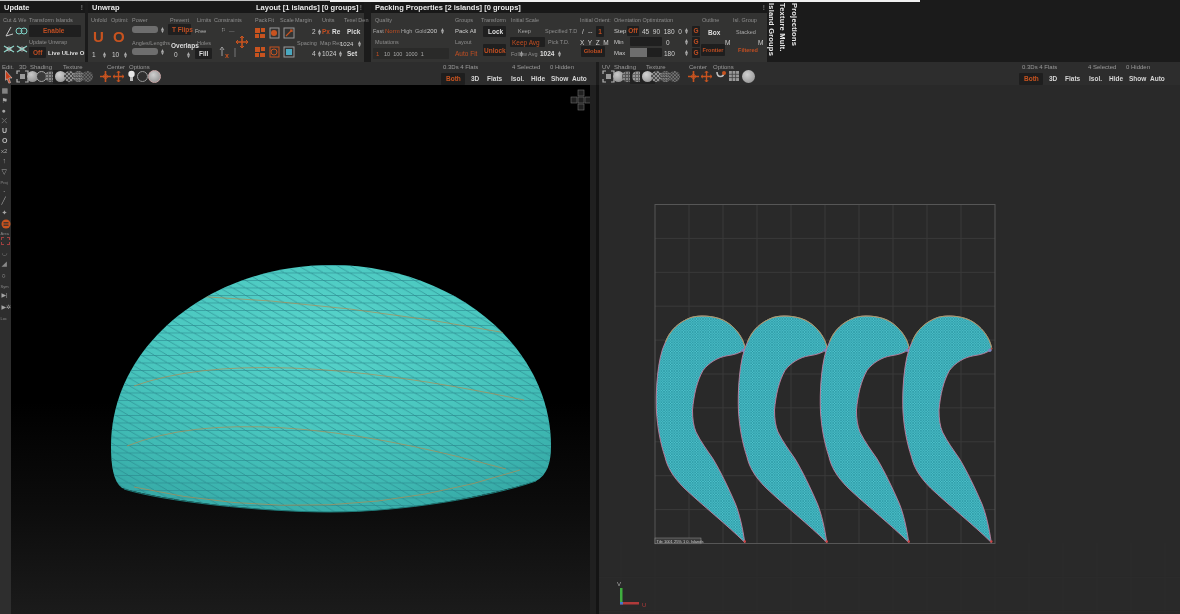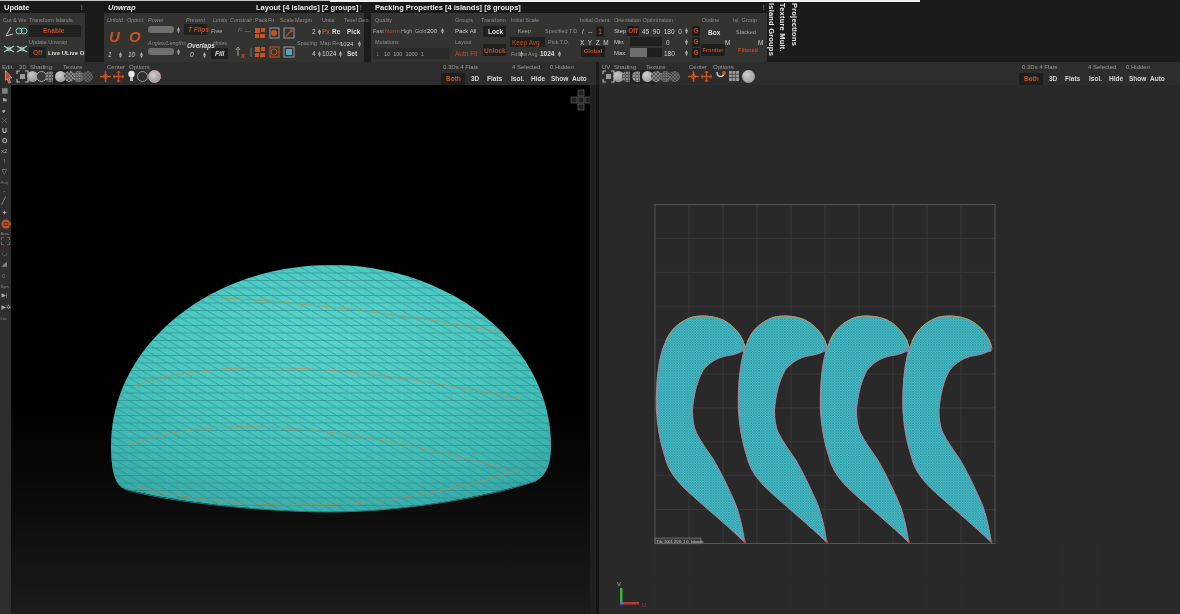--- a/index.html
+++ b/index.html
@@ -51,21 +51,21 @@
     </svg>
     <div class="dbox" style="left:29px; top:23px; width:52px; height:12px;"></div>
     <div class="olbl" style="left:43px; top:25px;">Enable</div>
     <div class="lbl" style="left:29px; top:37px;">Update Unwrap</div>
     <div class="dbox" style="left:29px; top:45px; width:17px; height:11px;"></div>
     <div class="olbl" style="left:33px; top:47px;">Off</div>
     <div class="wb" style="left:48px; top:47px; font-size:6px;">Live U</div>
     <div class="wb" style="left:66px; top:47px; font-size:6px;">Live O</div>
   </div>
 
-  <div class="panel" style="left:104px; width:193px;font-style:italic;">
+  <div class="panel" style="left:88px; width:193px;">
     <div class="ptitle">Unwrap</div>
       <div class="bang">!</div>
     <div class="lbl" style="left:3px; top:15px;">Unfold</div>
     <div class="lbl" style="left:23px; top:15px;">Optimi:</div>
     <div class="lbl" style="left:44px; top:15px;">Power</div>
     <div class="lbl" style="left:82px; top:15px;">Prevent</div>
     <div class="lbl" style="left:109px; top:15px;">Limits</div>
     <div class="lbl" style="left:126px; top:15px;">Constraints</div>
     <div class="abs" style="left:5px; top:26px; color:#c8531f; font-size:15px; font-weight:bold;">U</div>
     <div class="abs" style="left:25px; top:26px; color:#c8531f; font-size:15px; font-weight:bold;">O</div>
@@ -94,21 +94,21 @@
       <text x="7" y="12" fill="#c8531f" font-size="7" font-weight="bold">x</text>
       <path d="M17,2 L17,11" stroke="#888" stroke-width="0.8"></path>
     </svg>
     <svg class="abs" style="left:147px; top:33px;" width="14" height="14">
       <path d="M7,1 L7,13 M1,7 L13,7" stroke="#c8531f" stroke-width="1.6"></path>
       <path d="M7,1 L5,3 M7,1 L9,3 M1,7 L3,5 M1,7 L3,9 M13,7 L11,5 M13,7 L11,9 M7,13 L5,11 M7,13 L9,11" stroke="#c8531f" stroke-width="1"></path>
     </svg>
   </div>
 
   <div class="panel" style="left:252px; width:112px;">
-    <div class="ptitle">Layout [4 islands] [2 groups]</div>
+    <div class="ptitle">Layout [1 islands] [0 groups]</div>
       <div class="bang">!</div>
     <div class="lbl" style="left:3px; top:15px;">Pack</div>
     <div class="lbl" style="left:16px; top:15px;">Fit</div>
     <div class="lbl" style="left:28px; top:15px;">Scale</div>
     <div class="lbl" style="left:43px; top:15px;">Margin</div>
     <div class="lbl" style="left:70px; top:15px;">Units</div>
     <div class="lbl" style="left:92px; top:15px;">Texel Den</div>
     <svg class="abs" style="left:3px; top:24px;" width="42" height="14">
       <rect x="0" y="2" width="5" height="5" fill="#c8531f"></rect>
         <rect x="6" y="2" width="4" height="4" fill="#c8531f"></rect>
@@ -139,21 +139,21 @@
       <rect x="31" y="4" width="6" height="6" fill="#4aa8c0"></rect>
     </svg>
     <div class="num" style="left:60px; top:48px;">4</div>
     <div class="spin" style="left:65px; top:49px;">▲<br>▼</div>
     <div class="num" style="left:70px; top:48px; left:70px;">1024</div>
     <div class="spin" style="left:86px; top:49px;">▲<br>▼</div>
     <div class="wb" style="left:95px; top:48px;">Set</div>
   </div>
 
   <div class="panel" style="left:371px; width:396px;">
-    <div class="ptitle">Packing Properties [4 islands] [8 groups]</div>
+    <div class="ptitle">Packing Properties [2 islands] [0 groups]</div>
       <div class="bang">!</div>
     <div class="lbl" style="left:4px; top:15px;">Quality</div>
     <div class="lbl" style="left:2px; top:26px; color:#a8a8a8;">Fast</div>
     <div class="olbl" style="left:14px; top:25px; font-weight:normal; font-size:6px;">Norm</div>
     <div class="lbl" style="left:30px; top:26px; color:#a8a8a8;">High</div>
     <div class="lbl" style="left:44px; top:26px; color:#a8a8a8;">Gold</div>
     <div class="num" style="left:56px; top:25px; font-size:6px;">200</div>
     <div class="spin" style="left:69px; top:26px;">▲<br>▼</div>
     <div class="lbl" style="left:4px; top:37px;">Mutations</div>
     <div class="dbox" style="left:2px; top:46px; width:76px; height:11px; background:#2a2a29;"></div>

